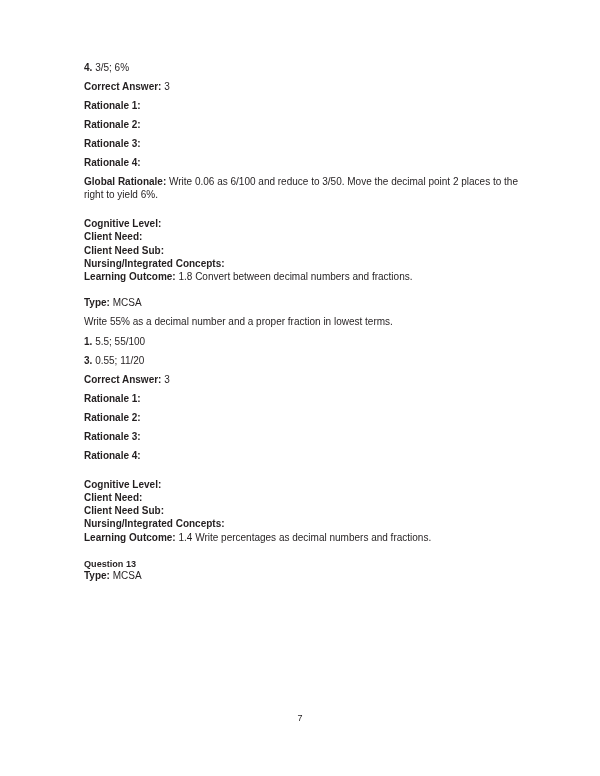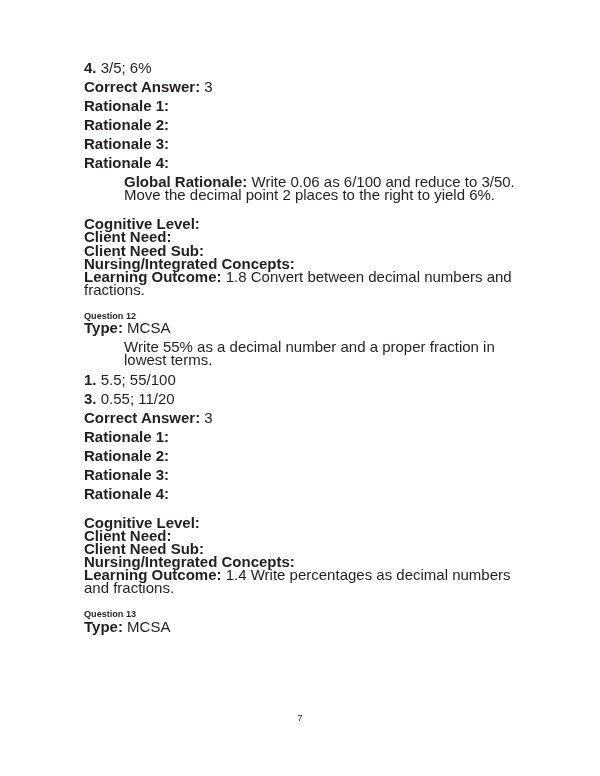--- a/index.html
+++ b/index.html
@@ -24,32 +24,31 @@
     background: #ffffff;
     overflow: hidden;
   }
   .content {
     position: absolute;
     left: 84px;
     top: 62px;
     width: 440px;
   }
   .line {
-    font-size: 15px;
+    font-size: 10px;
     line-height: 12.6px;
     margin: 0 0 6.4px 0;
     text-align: left;
     white-space: normal;
   }
   .line.tight {
     margin-bottom: 0.6px;
   }
   .line.para {
     margin-bottom: 7.2px;
-    margin-left: 40px;
   }
   b, .lbl {
     font-weight: bold;
   }
   .val {
     font-weight: normal;
   }
   .gap-lg {
     height: 13px;
   }
@@ -96,21 +95,20 @@
     <div class="gap-md"></div>
 
     <p class="line tight"><b>Cognitive Level:</b><span class="val"></span></p>
     <p class="line tight"><b>Client Need:</b><span class="val"></span></p>
     <p class="line tight"><b>Client Need Sub:</b><span class="val"></span></p>
     <p class="line tight"><b>Nursing/Integrated Concepts:</b><span class="val"></span></p>
     <p class="line tight"><b>Learning Outcome:</b> <span class="val">1.8 Convert between decimal numbers and fractions.</span></p>
 
     <div class="gap-lg"></div>
 
-    <p class="qhead">Question 12</p>
     <p class="line"><b>Type:</b> <span class="val">MCSA</span></p>
 
     <p class="line para">Write 55% as a decimal number and a proper fraction in lowest terms.</p>
 
     <p class="line"><b>1.</b> <span class="val">5.5; 55/100</span></p>
     <p class="line"><b>3.</b> <span class="val">0.55; 11/20</span></p>
 
     <p class="line"><b>Correct Answer:</b> <span class="val">3</span></p>
 
     <p class="line"><b>Rationale 1:</b><span class="val"></span></p>

